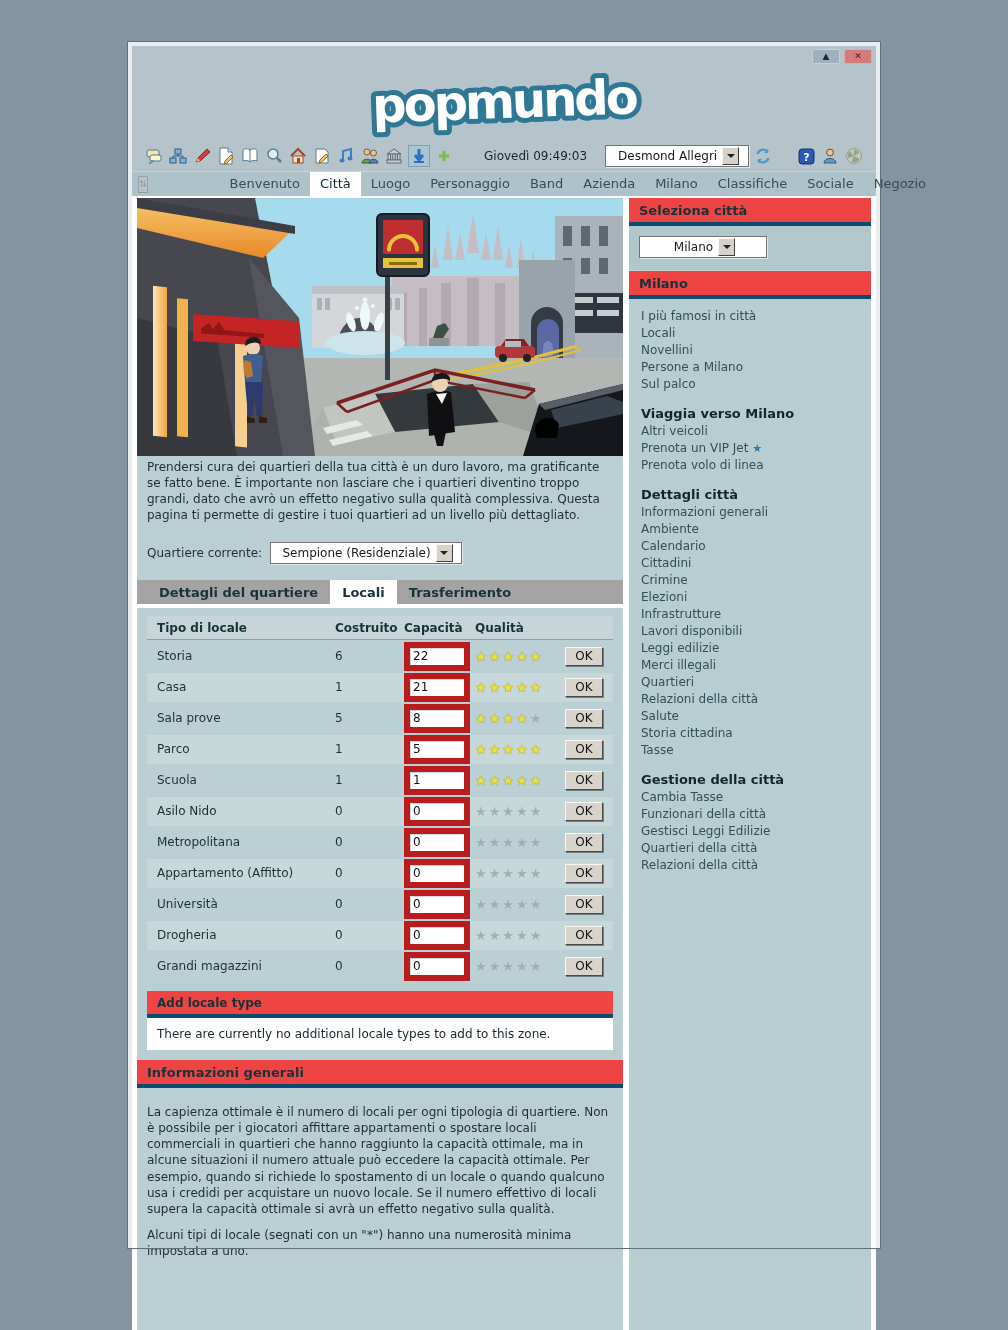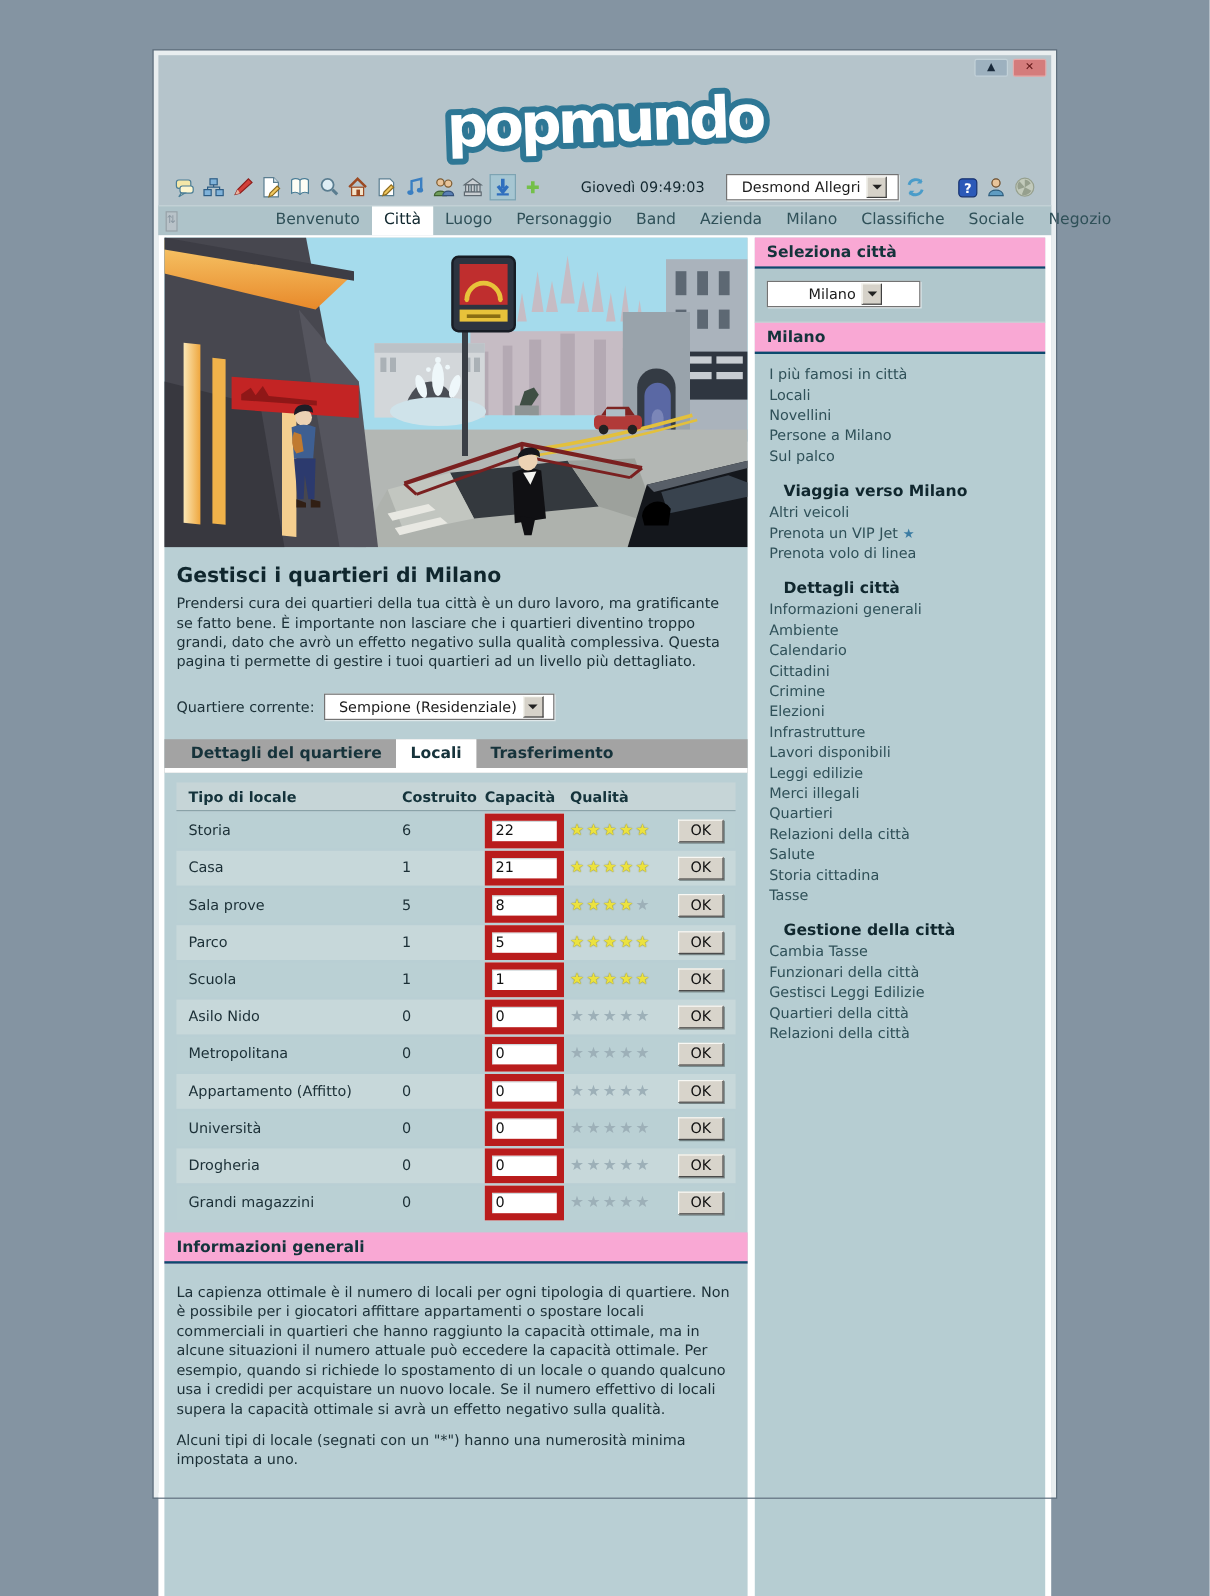--- a/index.html
+++ b/index.html
@@ -40,21 +40,21 @@
   .navbar{height:24px;background:#aec3c9;display:flex;align-items:center;border-top:1px solid #c6d4d8;}
   .navbtn{width:15px;height:15px;margin:0 8px 0 6px;background:#b9c3c9;border:1px solid #95a2a8;color:#8b98a2;font-size:9px;display:flex;align-items:center;justify-content:center;}
   .nav-tabs{display:flex;height:100%;align-items:center;margin-left:64px;}
   .nav-tab{font-size:13px;color:#2f5058;padding:4px 10px;height:16px;line-height:16px;}
   .nav-tab.active{background:#fff;color:#10272e;}
   
   .content{display:flex;background:#fff;padding:2px 5px 5px;gap:6px;height:1150px;box-sizing:border-box;}
   .main-panel{width:486px;background:#b9cfd4;flex:none;}
   .sidebar{flex:1;background:#b6cdd2;}
   
-  .band{background:#f9a8d4;border-bottom:2px solid #0c4a6e;font-weight:bold;font-size:13px;color:#14333b;padding:5px 10px 4px;}
+  .band{background:#ef4444;border-bottom:4px solid #0c4a6e;font-weight:bold;font-size:13px;color:#14333b;padding:5px 10px 4px;}
   
   .illustration{display:block;}
   h1.page-title{font-size:17px;margin:14px 10px 6px;color:#10272e;}
   .intro{font-size:12px;line-height:1.33;margin:4px 10px 0;}
   .district-row{display:flex;align-items:center;margin:18px 10px 0;font-size:12px;gap:8px;}
   .district-sel{width:190px;}
   
   .subtabs{margin-top:16px;background:#a3a3a3;border-bottom:4px solid #fff;display:flex;padding-left:10px;}
   .subtab{font-size:13px;font-weight:bold;color:#16333b;padding:5px 12px 4px;}
   .subtab.active{background:#fff;}
@@ -75,21 +75,21 @@
   .addbox .msg{background:#fff;padding:9px 10px;font-size:12px;color:#15262c;}
   
   .info-band{margin-top:10px;}
   .info-text{padding:6px 10px 0;font-size:12px;line-height:1.35;}
   .info-text p{margin:10px 0;}
   
   .sb-selwrap{padding:10px 10px 12px;background:#b0c7cc;border-bottom:1px solid #c8d6d8;}
   .city-sel{width:126px;background:#fff;}
   .sb-body{padding:8px 12px;}
   .sb-sec{margin-bottom:14px;}
-  .sb-head{font-weight:bold;font-size:13px;color:#10272e;margin:2px 12px 1px;}
+  .sb-head{font-weight:bold;font-size:13px;color:#10272e;margin:2px 0 1px;}
   .sb-link{font-size:12px;color:#2f5058;padding:1.5px 0;cursor:pointer;}
   .vip-star{color:#3b7ca3;font-size:11px;margin-left:4px;}
 </style>
 </head>
 <body>
 
 <div class="window">
 
   <div class="titlebar">
     <span class="winbtn min">▲</span>
@@ -379,21 +379,20 @@
           <path d="M108 184 l3 34 5 0 1 -20 3 20 5 0 1 -34z" fill="#2c3a6e"></path>
           <path d="M110 218 l8 3 0 4 -8 0z M122 218 l8 2 0 5 -8 0z" fill="#311f14"></path>
         </g>
 
         <path d="M402 206 L486 186 L486 258 L386 258 Z" fill="#14171c"></path>
         <path d="M414 212 L470 198 L486 204 L486 216 L420 230 Z" fill="#39434e"></path>
         <path d="M398 232 a13 13 0 0 1 24 -6 l-2 14 -20 0z" fill="#000"></path>
         <path d="M402 206 L486 186 L486 192 L408 212 Z" fill="#585f68"></path>
       </svg>
 
-      <h1 class="page-title">Gestisci i quartieri di Milano</h1>
       <p class="intro">Prendersi cura dei quartieri della tua città è un duro lavoro, ma gratificante se fatto bene. È importante non lasciare che i quartieri diventino troppo grandi, dato che avrò un effetto negativo sulla qualità complessiva. Questa pagina ti permette di gestire i tuoi quartieri ad un livello più dettagliato.</p>
 
       <div class="district-row">
         <label>Quartiere corrente:</label>
         <span class="sel district-sel">
           <span class="sel-label">Sempione (Residenziale)</span>
           <span class="arrow"></span>
         </span>
       </div>
 
@@ -485,20 +484,24 @@
             <div class="lrow odd">
               <span class="c-type">Grandi magazzini</span>
               <span class="c-built">0</span>
               <span class="c-cap"><input value="0" style=""></span>
               <span class="c-stars"><span class="star e">★</span><span class="star e">★</span><span class="star e">★</span><span class="star e">★</span><span class="star e">★</span></span>
               <button class="okbtn">OK</button>
             </div>
           </div>
       </div>
 
+      <div class="addbox">
+        <div class="band">Add locale type</div>
+        <div class="msg">There are currently no additional locale types to add to this zone.</div>
+      </div>
 
       <div class="band info-band">Informazioni generali</div>
       <div class="info-text">
         <p>La capienza ottimale è il numero di locali per ogni tipologia di quartiere. Non è possibile per i giocatori affittare appartamenti o spostare locali commerciali in quartieri che hanno raggiunto la capacità ottimale, ma in alcune situazioni il numero attuale può eccedere la capacità ottimale. Per esempio, quando si richiede lo spostamento di un locale o quando qualcuno usa i credidi per acquistare un nuovo locale. Se il numero effettivo di locali supera la capacità ottimale si avrà un effetto negativo sulla qualità.</p>
         <p>Alcuni tipi di locale (segnati con un "*") hanno una numerosità minima impostata a uno.</p>
       </div>
     </div>
 
     <div class="sidebar">
       <div class="band">Seleziona città</div>

